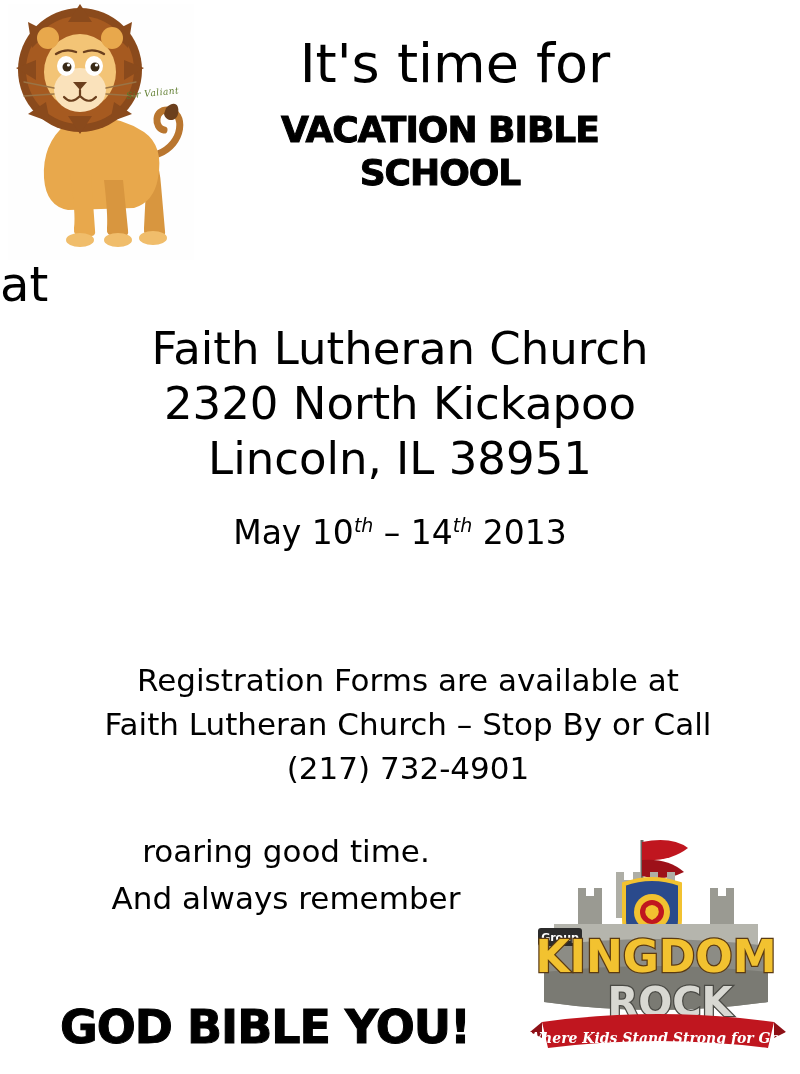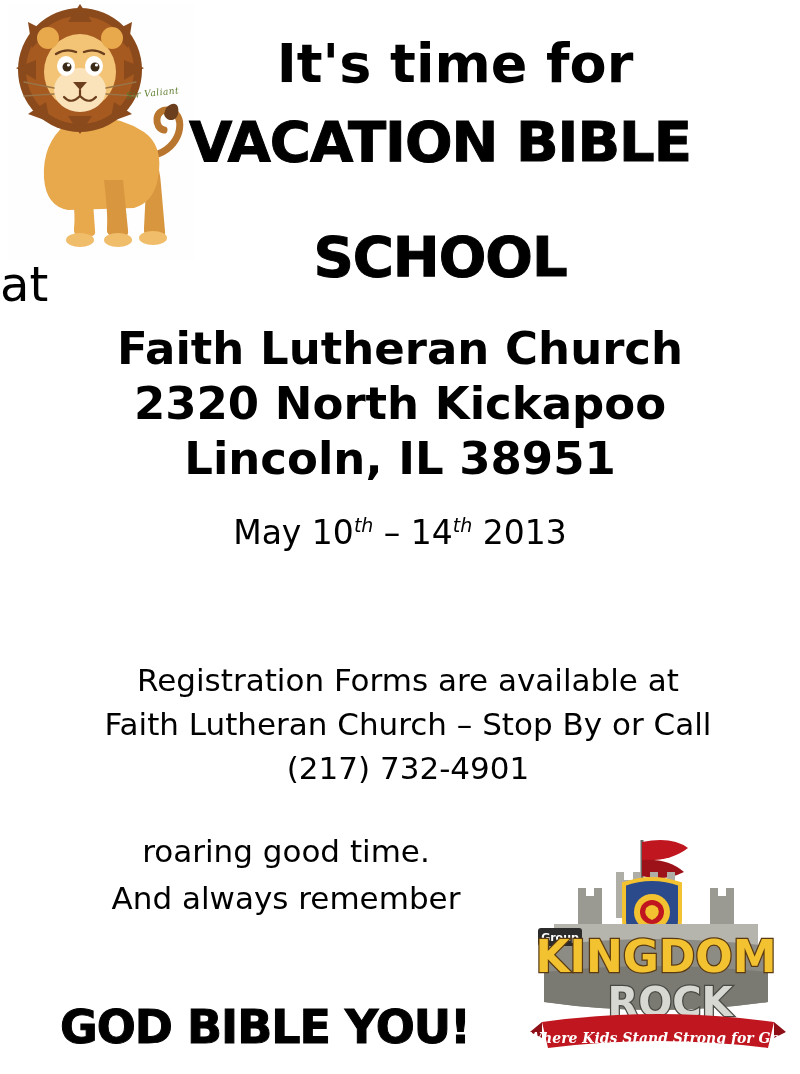--- a/index.html
+++ b/index.html
@@ -48,55 +48,54 @@
   
   .headline-1 {
     position: absolute;
     left: 0; right: 0;
     top: 36px;
     text-align: center;
     padding-left: 110px;
     font-family: "DejaVu Sans", sans-serif;
     font-size: 54px;
     line-height: 1.05;
+    font-weight: 400;
+    letter-spacing: 0px;
+  }
+  .headline-vbs {
+    position: absolute;
+    left: 0; right: 0;
+    top: 108px;
+    text-align: center;
+    padding-left: 80px;
+    font-family: "DejaVu Sans", sans-serif;
     font-weight: 700;
-    letter-spacing: 0px;
-  }
-  .headline-vbs {
-    position: absolute;
-    left: 0; right: 0;
-    top: 108px;
-    text-align: center;
-    padding-left: 80px;
-    font-family: "DejaVu Sans", sans-serif;
-    font-weight: 700;
-    font-size: 56px;
+    font-size: 36px;
     line-height: 1.2;
     letter-spacing: -1px;
     -webkit-text-stroke: 1px #000;
   }
-  .headline-vbs .l2 { display: block; margin-top: 48px; }
+  .headline-vbs .l2 { display: block; }
 
   .at-line {
     position: absolute;
     left: 0; right: 0;
     top: 258px;
     text-align: left;
     font-size: 48px;
     line-height: 1.1;
   }
 
   .addr {
     position: absolute;
     left: 0; right: 0;
     top: 322px;
     text-align: center;
     font-size: 45px;
     line-height: 1.22;
-    font-weight: bold;
   }
 
   .dates {
     position: absolute;
     left: 0; right: 0;
     top: 510px;
     text-align: center;
     font-size: 33px;
     line-height: 1.42;
   }

